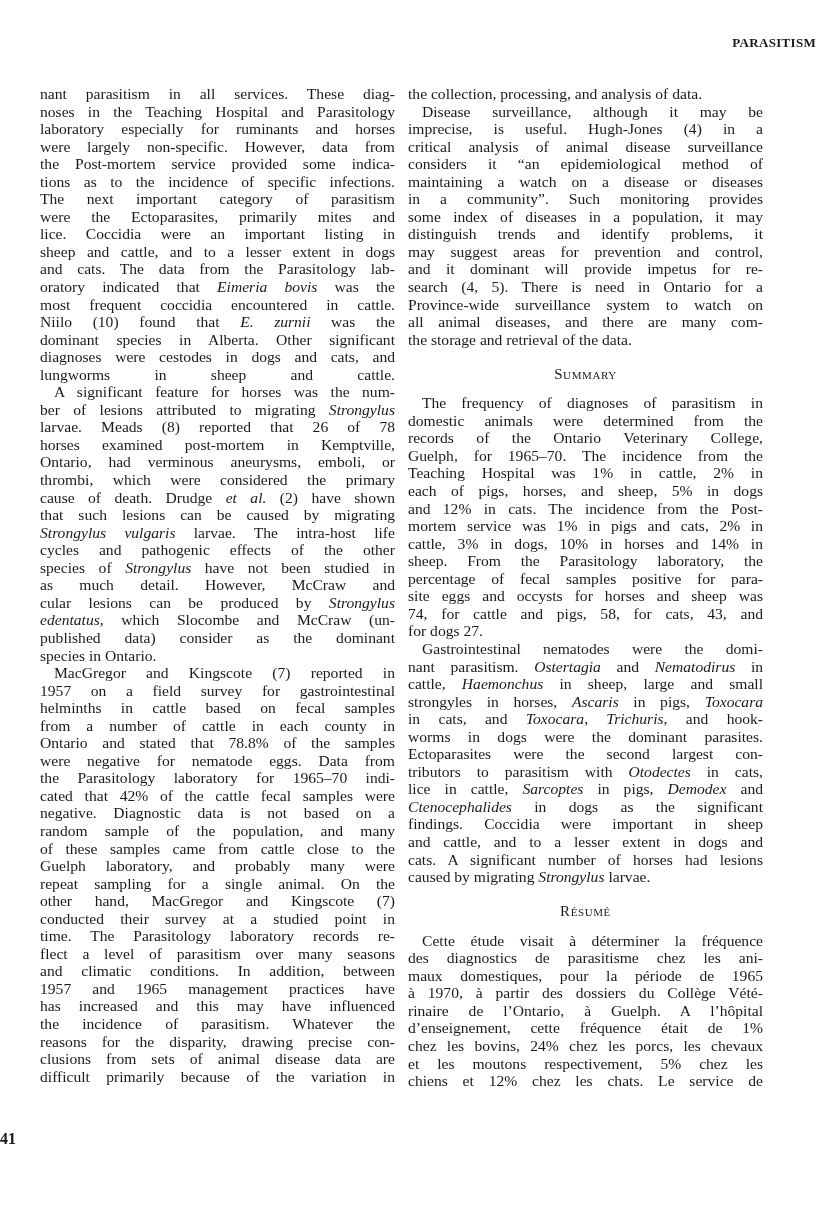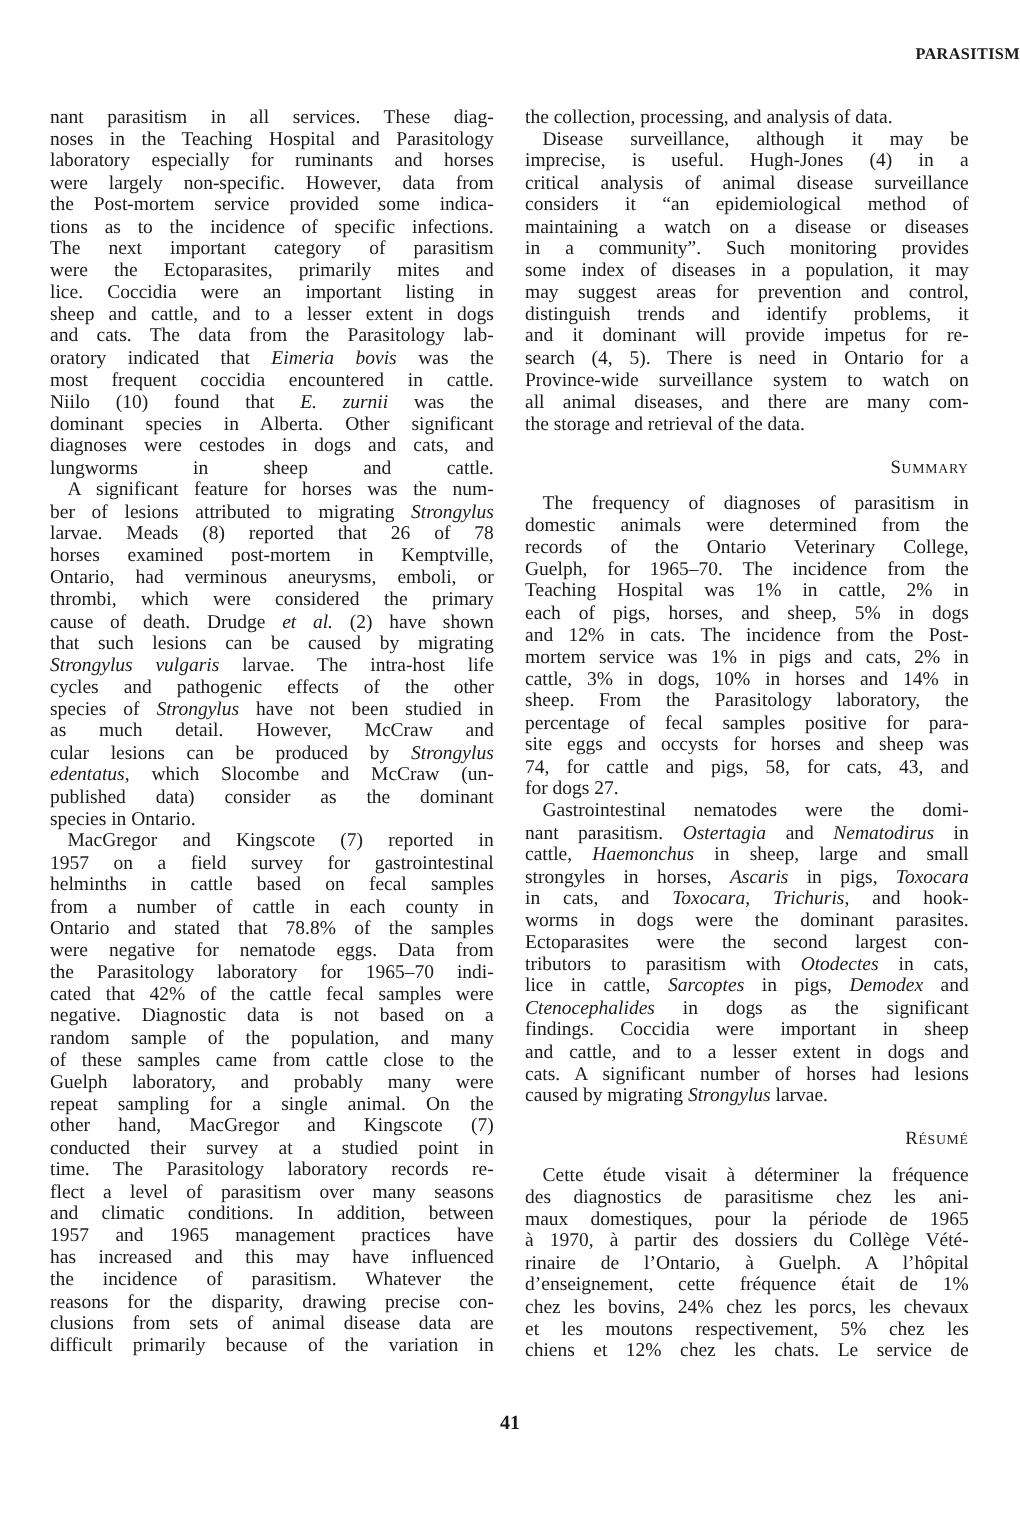--- a/index.html
+++ b/index.html
@@ -2,31 +2,31 @@
 <html><head>
 <meta charset="utf-8">
 <style>
   html, body { margin: 0; padding: 0; background: #ffffff; }
   body { width: 816px; height: 1224px; position: relative; overflow: hidden;
          font-family: "DejaVu Serif", "Liberation Serif", serif; color: #1a1a1a; }
   .running-head { position: absolute; top: 35px; left: 0; width: 816px; text-align: right;
          font-family: "Liberation Serif", serif; font-weight: bold; font-size: 13px; letter-spacing: 0.3px; }
   .col { position: absolute; top: 73px; width: 355px; margin-top: 12px; }
   .col.left { left: 40px; }
-  .col.right { left: 420px; width: 355px; }
+  .col.right { left: 408px; width: 355px; }
   .line { display: block; font-family: "Liberation Serif", serif; font-size: 15.6px; line-height: 17.55px;
           height: 17.55px; white-space: nowrap; text-align: justify; text-align-last: justify; }
   .line.last { text-align-last: left; }
   .line.indent { padding-left: 14px; }
   .line i { }
-  .heading { display: block; text-align: right; font-family: "Liberation Serif", serif; font-size: 15px;
+  .heading { display: block; text-align: center; font-family: "Liberation Serif", serif; font-size: 15px;
              font-variant: small-caps; letter-spacing: 0.6px; height: 17.55px; line-height: 17.55px; }
   .gap { display: block; height: 17.55px; }
   .gap.small { height: 11px; }
-  .page-number { position: absolute; top: 1130px; left: 0; width: 816px; text-align: center;
+  .page-number { position: absolute; top: 1130px; left: 0; width: 816px; 
                  font-family: "Liberation Serif", serif; font-weight: bold; font-size: 16px; }
 </style>
 </head>
 <body>
 
 <div class="running-head">PARASITISM</div>
 
 <div class="col left">
   <div>
       <span class="line">nant parasitism in all services. These diag-</span>
@@ -98,22 +98,22 @@
       <span class="line last">the collection, processing, and analysis of data.</span>
     </div>
   <div>
       <span class="line indent">Disease surveillance, although it may be</span>
       <span class="line">imprecise, is useful. Hugh-Jones (4) in a</span>
       <span class="line">critical analysis of animal disease surveillance</span>
       <span class="line">considers it “an epidemiological method of</span>
       <span class="line">maintaining a watch on a disease or diseases</span>
       <span class="line">in a community”. Such monitoring provides</span>
       <span class="line">some index of diseases in a population, it may</span>
+      <span class="line">distinguish trends and identify problems, it</span>
       <span class="line">may suggest areas for prevention and control,</span>
-      <span class="line">distinguish trends and identify problems, it</span>
       <span class="line">and it dominant will provide impetus for re-</span>
       <span class="line">search (4, 5). There is need in Ontario for a</span>
       <span class="line">Province-wide surveillance system to watch on</span>
       <span class="line">all animal diseases, and there are many com-</span>
       <span class="line last">the storage and retrieval of the data.</span>
     </div>
   <span class="gap"></span>
   <span class="heading">Summary</span>
   <span class="gap small"></span>
   <div>

